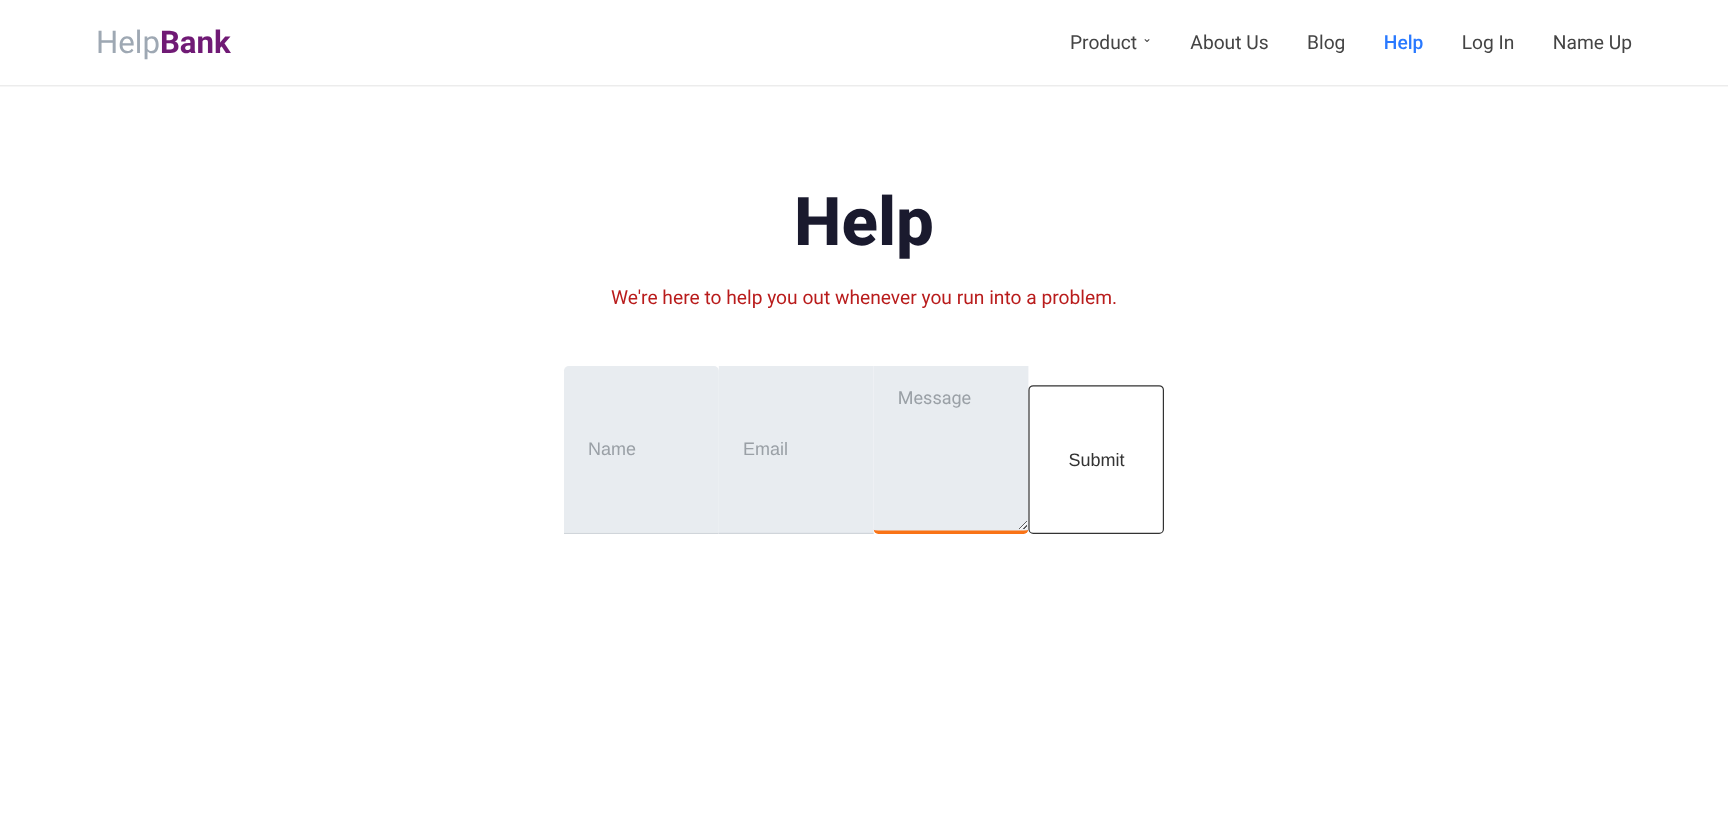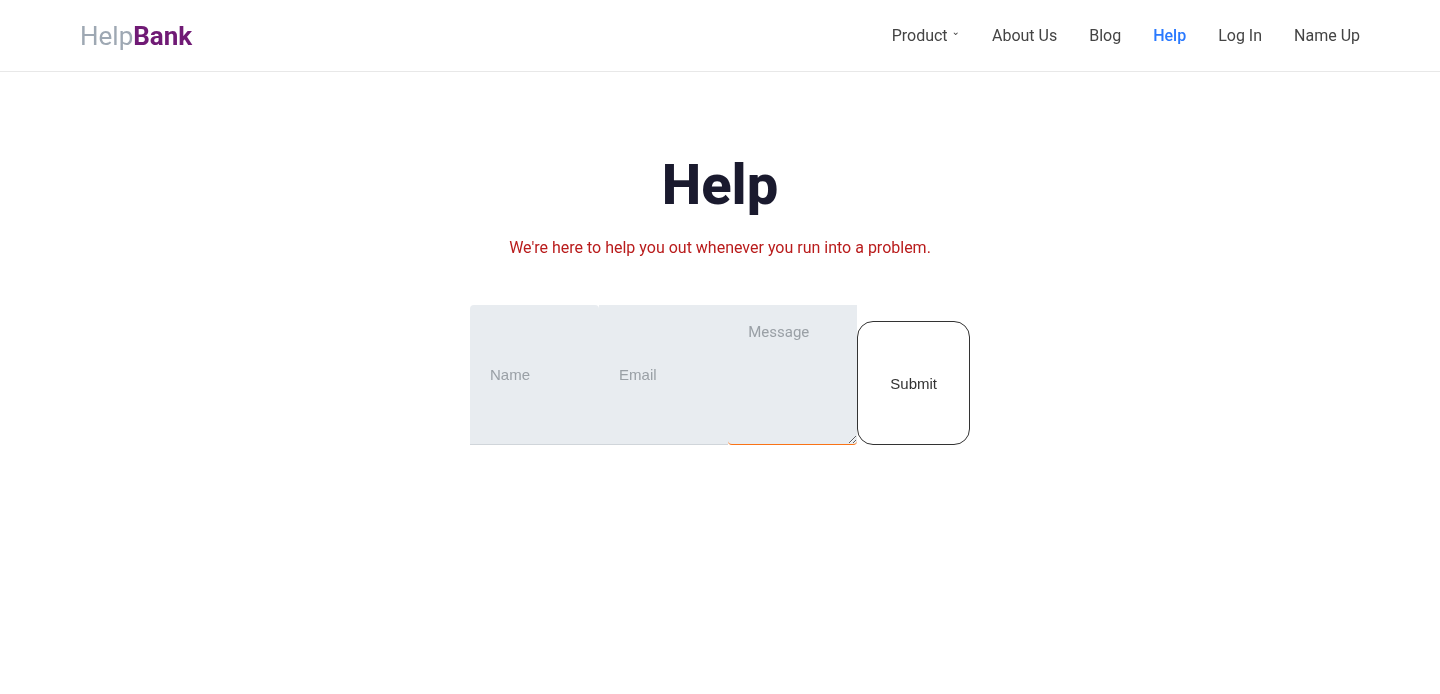--- a/index.html
+++ b/index.html
@@ -122,21 +122,21 @@
 
     .form-input:first-child {
       border-radius: 4px 4px 0 0;
     }
 
     .form-textarea {
       width: 100%;
       padding: 18px 20px;
       background: #e8ecf0;
       border: none;
-      border-bottom: 1px solid #f97316;
+      border-bottom: 3px solid #f97316;
       font-size: 15px;
       color: #333;
       outline: none;
       resize: vertical;
       height: 140px;
       border-radius: 0 0 4px 4px;
       font-family: inherit;
     }
 
     .form-textarea::placeholder {
@@ -146,21 +146,21 @@
     .form-actions {
       display: flex;
       justify-content: flex-end;
       margin-top: 16px;
     }
 
     .submit-button {
       padding: 12px 32px;
       background: #ffffff;
       border: 1.5px solid #333;
-      border-radius: 16px;
+      border-radius: 4px;
       font-size: 15px;
       color: #333;
       cursor: pointer;
       font-weight: 400;
     }
   </style>
 </head>
 <body>
 
 <nav class="navbar">

